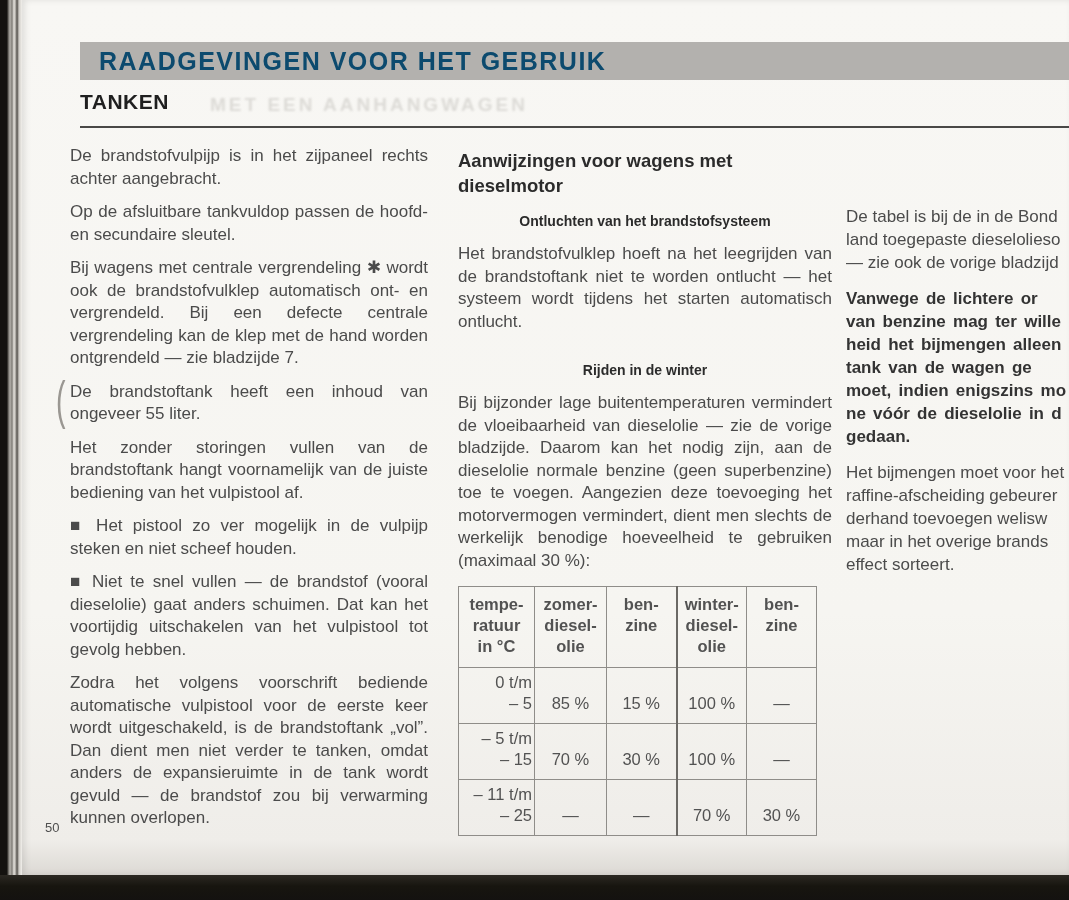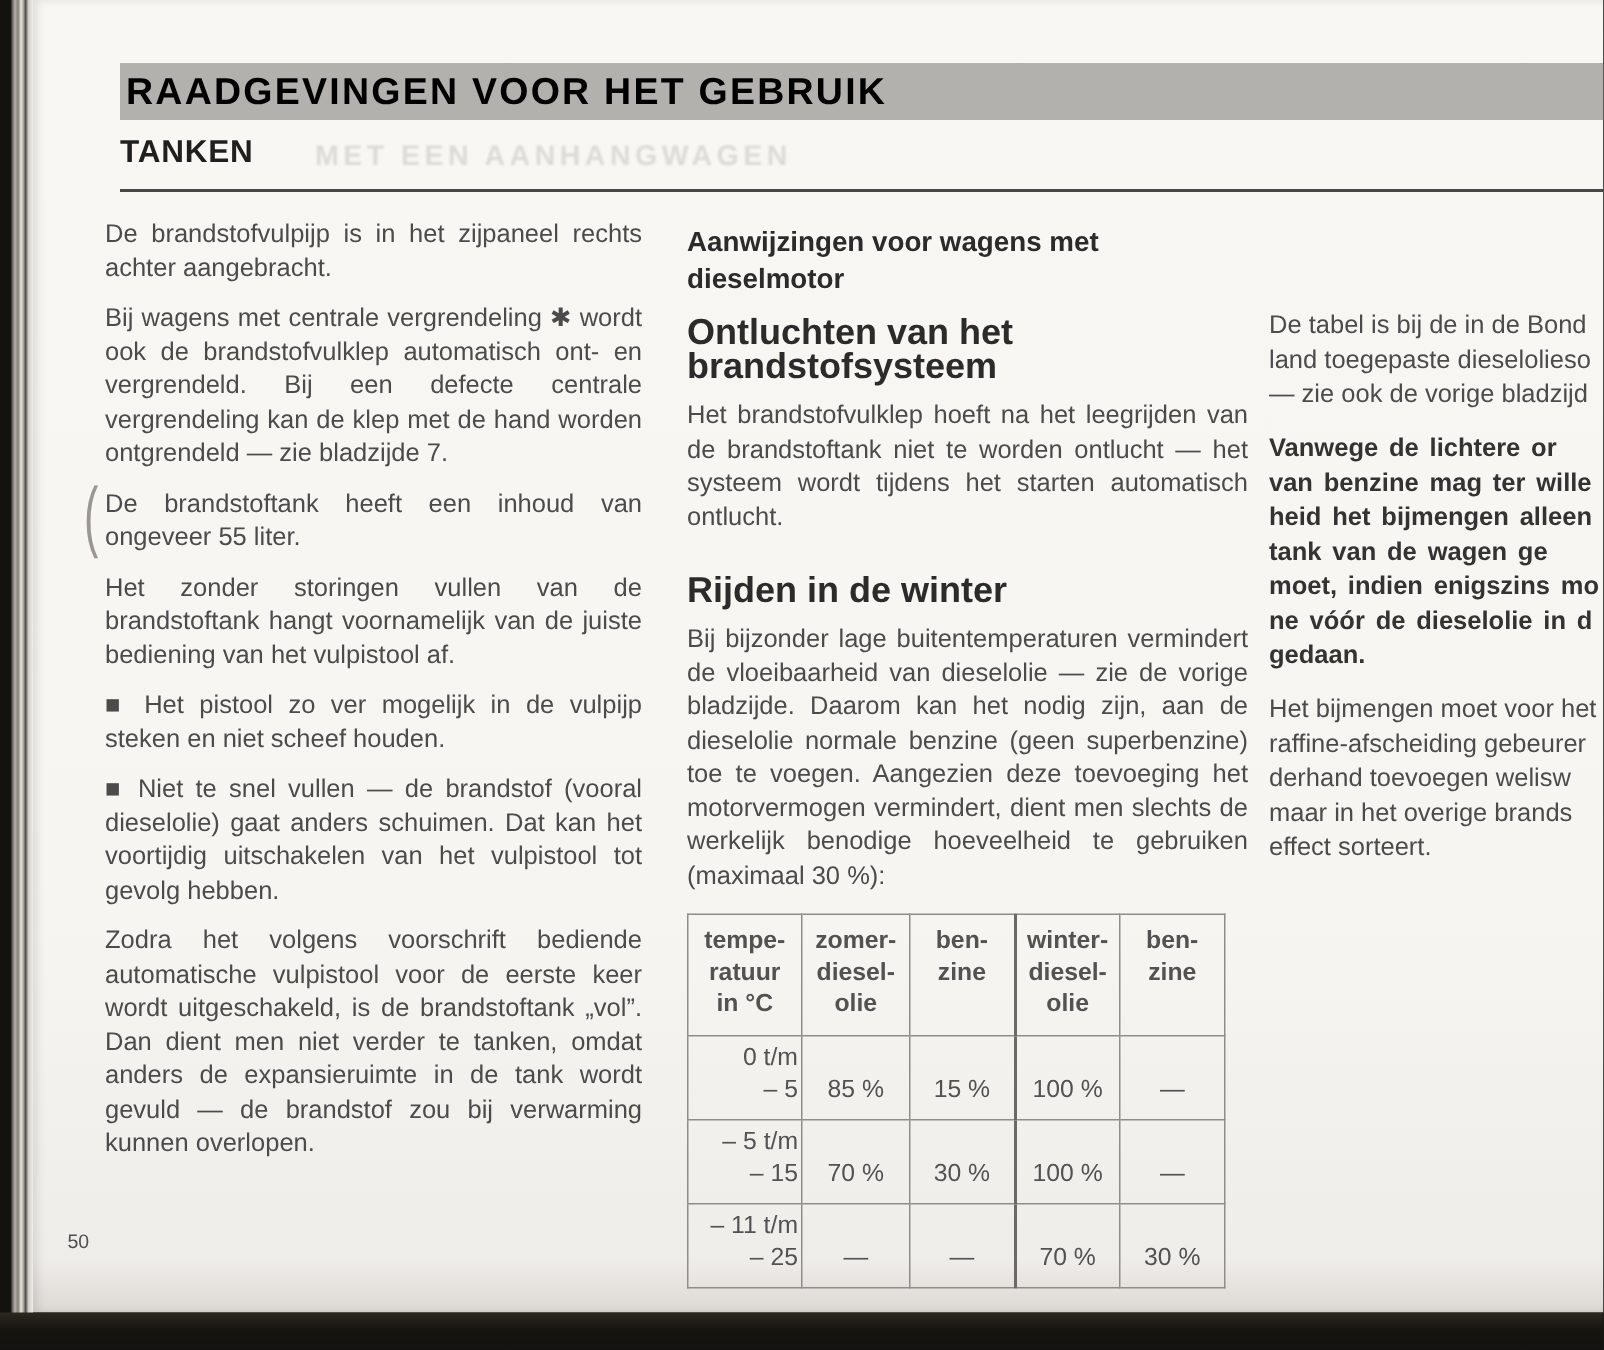--- a/index.html
+++ b/index.html
@@ -24,41 +24,41 @@
   .page{
     position:absolute;left:22px;top:0;right:0;bottom:25px;z-index:2;overflow:hidden;
     background:linear-gradient(180deg,#f8f7f4 0%,#f6f5f1 70%,#efede9 96%,#dcd9d4 100%);
     box-shadow:inset 3px 0 6px rgba(0,0,0,0.10);
   }
   .header-bar{
     position:absolute;left:58px;top:42px;right:0;height:38px;
     background:#b3b1ae;display:flex;align-items:center;
   }
   .header-bar .title{
-    padding-left:4px;font-size:25px;font-weight:bold;letter-spacing:1.5px;
-    color:#000000;white-space:nowrap;
+    padding-left:19px;font-size:25px;font-weight:bold;letter-spacing:1.5px;
+    color:#0c4a6e;white-space:nowrap;
   }
   .section-title{
     position:absolute;left:58px;top:90px;font-size:21px;font-weight:bold;
     letter-spacing:.5px;color:#1f1f1f;
   }
   .ghost-title{
     position:absolute;left:188px;top:94px;font-size:19px;font-weight:bold;
     letter-spacing:3px;color:#c6c4bf;opacity:.55;filter:blur(0.8px);white-space:nowrap;
   }
   .rule{position:absolute;left:58px;right:0;top:126px;height:2px;background:#494846;}
 
   .col{position:absolute;color:#4b4b4b;font-size:17px;line-height:22.5px;}
   .col p{margin:0 0 11px 0;text-align:justify;hyphens:auto;-webkit-hyphens:auto;}
   .col-left{left:48px;top:145px;width:358px;}
   .col-mid{left:436px;top:148px;width:374px;}
   .col-right{left:824px;top:205px;width:340px;}
 
   .col-mid h2{margin:0;font-size:18.5px;line-height:25px;font-weight:bold;color:#2b2b2b;}
-  .col-mid h3{margin:12px 0 10px 0;font-size:24px;line-height:23px;font-weight:bold;color:#2b2b2b;}
+  .col-mid h3{margin:12px 0 10px 0;font-size:14px;line-height:23px;font-weight:bold;color:#2b2b2b;text-align:center;}
   .col-mid h3.spaced{margin-top:26px;}
 
   .rel{position:relative;}
   .pen-mark{
     position:absolute;left:-14px;top:-7px;font-size:52px;font-weight:300;
     color:#9a9792;transform:scaleX(.55);transform-origin:left top;line-height:1;
   }
 
   .diesel-table{
     border-collapse:collapse;table-layout:fixed;margin-top:14px;
@@ -92,20 +92,21 @@
   <div class="header-bar">
     <span class="title">RAADGEVINGEN VOOR HET GEBRUIK</span>
   </div>
 
   <div class="ghost-title">MET EEN AANHANGWAGEN</div>
   <div class="section-title">TANKEN</div>
   <div class="rule"></div>
 
   <div class="col col-left">
     <p>De brandstofvulpijp is in het zijpaneel rechts achter aangebracht.</p>
+    <p>Op de afsluitbare tankvuldop passen de hoofd- en secundaire sleutel.</p>
     <p>Bij wagens met centrale vergrendeling ✱ wordt ook de brandstofvulklep automatisch ont- en vergrendeld. Bij een defecte centrale vergrendeling kan de klep met de hand worden ontgrendeld — zie bladzijde 7.</p>
     <p class="rel">
       <span class="pen-mark">(</span>
       <span>De brandstoftank heeft een inhoud van ongeveer 55 liter.</span>
     </p>
     <p>Het zonder storingen vullen van de brandstoftank hangt voornamelijk van de juiste bediening van het vulpistool af.</p>
     <p>■ Het pistool zo ver mogelijk in de vulpijp steken en niet scheef houden.</p>
     <p>■ Niet te snel vullen — de brandstof (vooral dieselolie) gaat anders schuimen. Dat kan het voortijdig uitschakelen van het vulpistool tot gevolg hebben.</p>
     <p>Zodra het volgens voorschrift bediende automatische vulpistool voor de eerste keer wordt uitgeschakeld, is de brandstoftank „vol”. Dan dient men niet verder te tanken, omdat anders de expansieruimte in de tank wordt gevuld — de brandstof zou bij verwarming kunnen overlopen.</p>
   </div>

